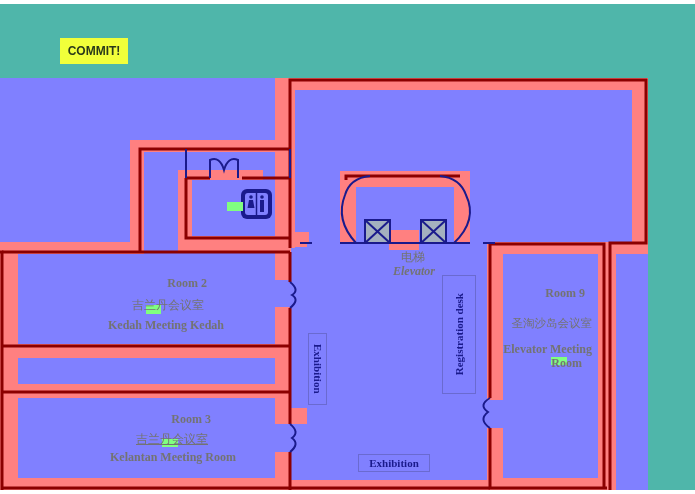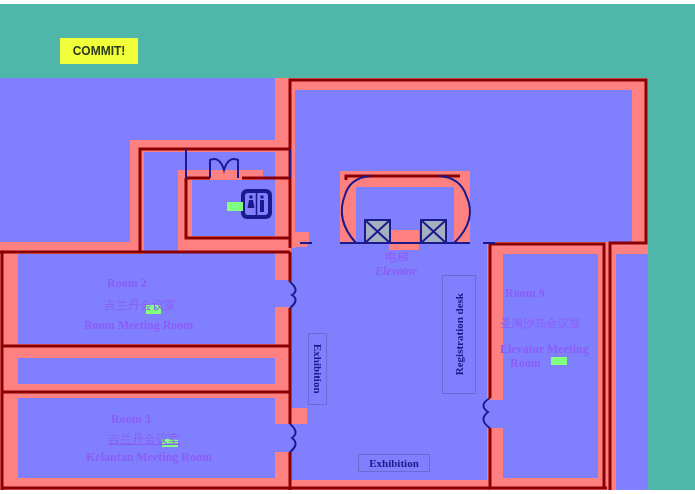--- a/index.html
+++ b/index.html
@@ -1,23 +1,23 @@
 <!DOCTYPE html>
 <html><head>
 <meta charset="utf-8">
 <style>
   html, body { margin:0; padding:0; }
   body { width:695px; height:494px; position:relative; overflow:hidden; background:#ffffff; font-family:"Liberation Serif", serif; }
   .topbar { position:absolute; left:0; top:4px; width:695px; height:74px; background:#4fb6aa; }
   .rightbar { position:absolute; left:648px; top:78px; width:47px; height:412px; background:#4fb6aa; }
-  .commit { position:absolute; left:60px; top:38px; width:78px; height:26px; background:#f1ff3a; border:none;
+  .commit { position:absolute; left:60px; top:38px; width:68px; height:26px; background:#f1ff3a; border:none;
             font-family:"Liberation Sans", sans-serif; font-size:12px; font-weight:bold; color:#2a3a1a; cursor:pointer; padding:0; }
   .floor { position:absolute; left:0; top:78px; width:648px; height:412px; background:#8080ff; }
   svg.plan { position:absolute; left:0; top:0; }
-  .lbl { position:absolute; color:#8b5cf6; font-weight:bold; font-size:12px; text-align:left; white-space:nowrap; font-family:"Liberation Serif", serif; }
+  .lbl { position:absolute; color:#737373; font-weight:bold; font-size:12px; text-align:right; white-space:nowrap; font-family:"Liberation Serif", serif; }
   .cn { font-weight:normal; font-size:12px; font-family:"DejaVu Sans", sans-serif; }
   .marker { position:absolute; background:#80ff80; }
   .boxlbl { position:absolute; border:1px solid #6a6ad0; color:#1a1a8c; font-weight:bold; font-size:11px; display:flex; align-items:center; justify-content:center; font-family:"Liberation Serif", serif; }
   .vert { writing-mode:vertical-rl; }
 </style>
 </head>
 <body>
 
 <div class="topbar"></div>
 <div class="rightbar"></div>
@@ -126,21 +126,21 @@
 <div class="marker" style="left:227px;top:202px;width:16px;height:9px;"></div>
 <div class="marker" style="left:146px;top:305px;width:15px;height:9px;"></div>
 <div class="marker" style="left:162px;top:439px;width:16px;height:8px;"></div>
 <div class="marker" style="left:551px;top:357px;width:16px;height:8px;"></div>
 
 <div class="lbl cn" style="left:385px;top:249px;width:40px;">电梯</div>
 <div class="lbl" style="left:375px;top:264px;width:60px;font-style:italic;">Elevator</div>
 
 <div class="lbl" style="left:107px;top:276px;width:100px;">Room 2</div>
 <div class="lbl cn" style="left:104px;top:297px;width:100px;">吉兰丹会议室</div>
-<div class="lbl" style="left:84px;top:318px;width:140px;">Room Meeting Room</div>
+<div class="lbl" style="left:84px;top:318px;width:140px;">Kedah Meeting Kedah</div>
 
 <div class="lbl" style="left:111px;top:412px;width:100px;">Room 3</div>
 <div class="lbl cn" style="left:108px;top:431px;width:100px;text-decoration:underline;">吉兰丹会议室</div>
 <div class="lbl" style="left:86px;top:450px;width:150px;">Kelantan Meeting Room</div>
 
 <div class="lbl" style="left:505px;top:286px;width:80px;">Room 9</div>
 <div class="lbl cn" style="left:500px;top:316px;width:92px;font-size:11.5px;">圣淘沙岛会议室</div>
 <div class="lbl" style="left:500px;top:342px;width:92px;">Elevator Meeting</div>
 <div class="lbl" style="left:510px;top:356px;width:72px;">Room</div>
 

